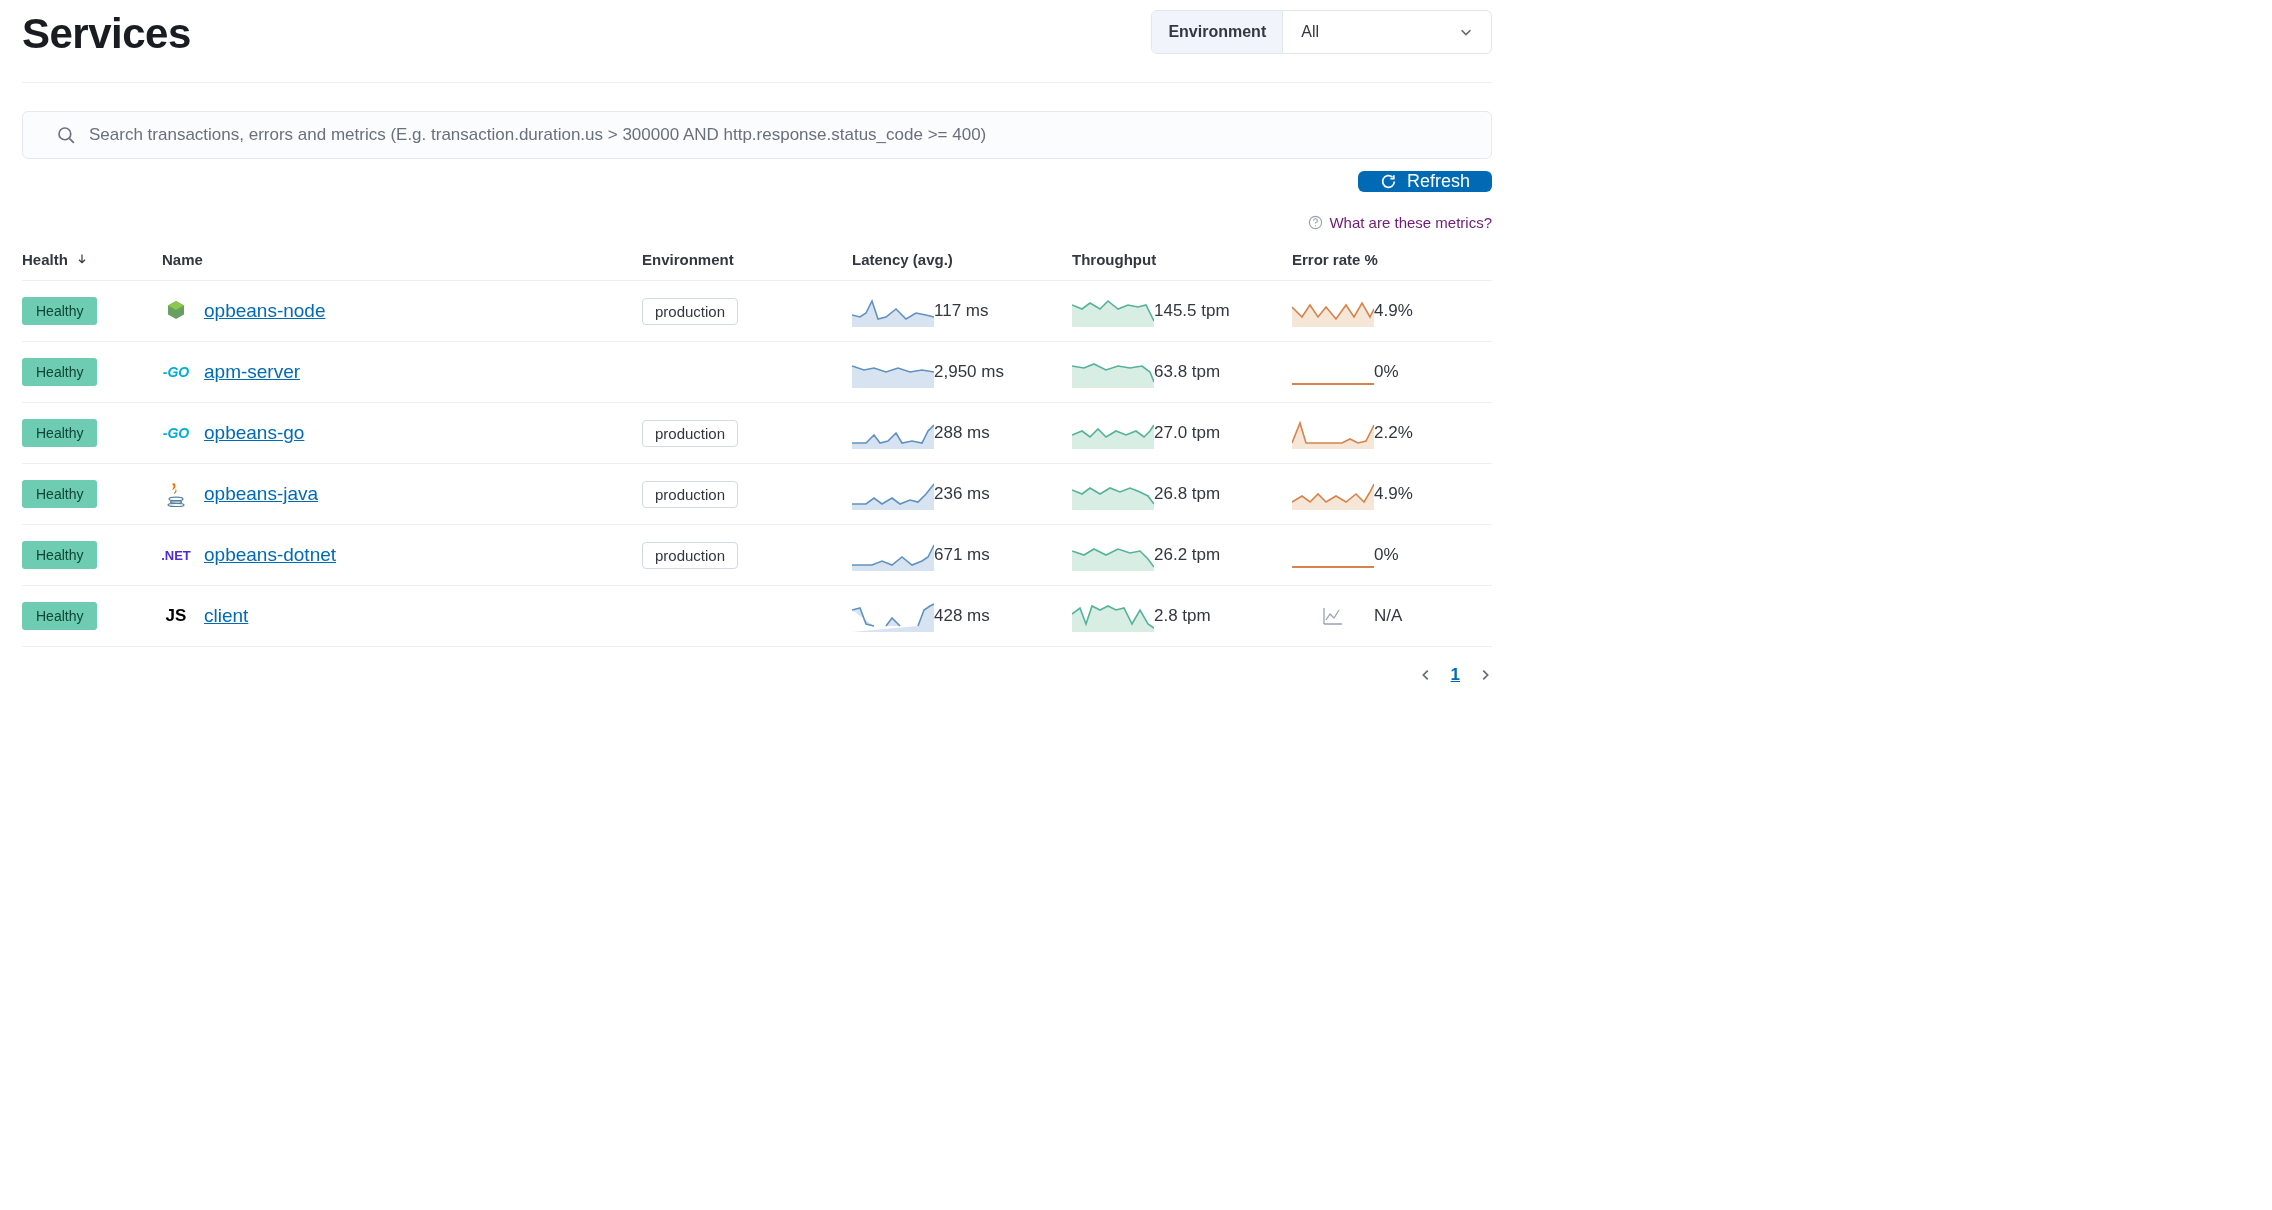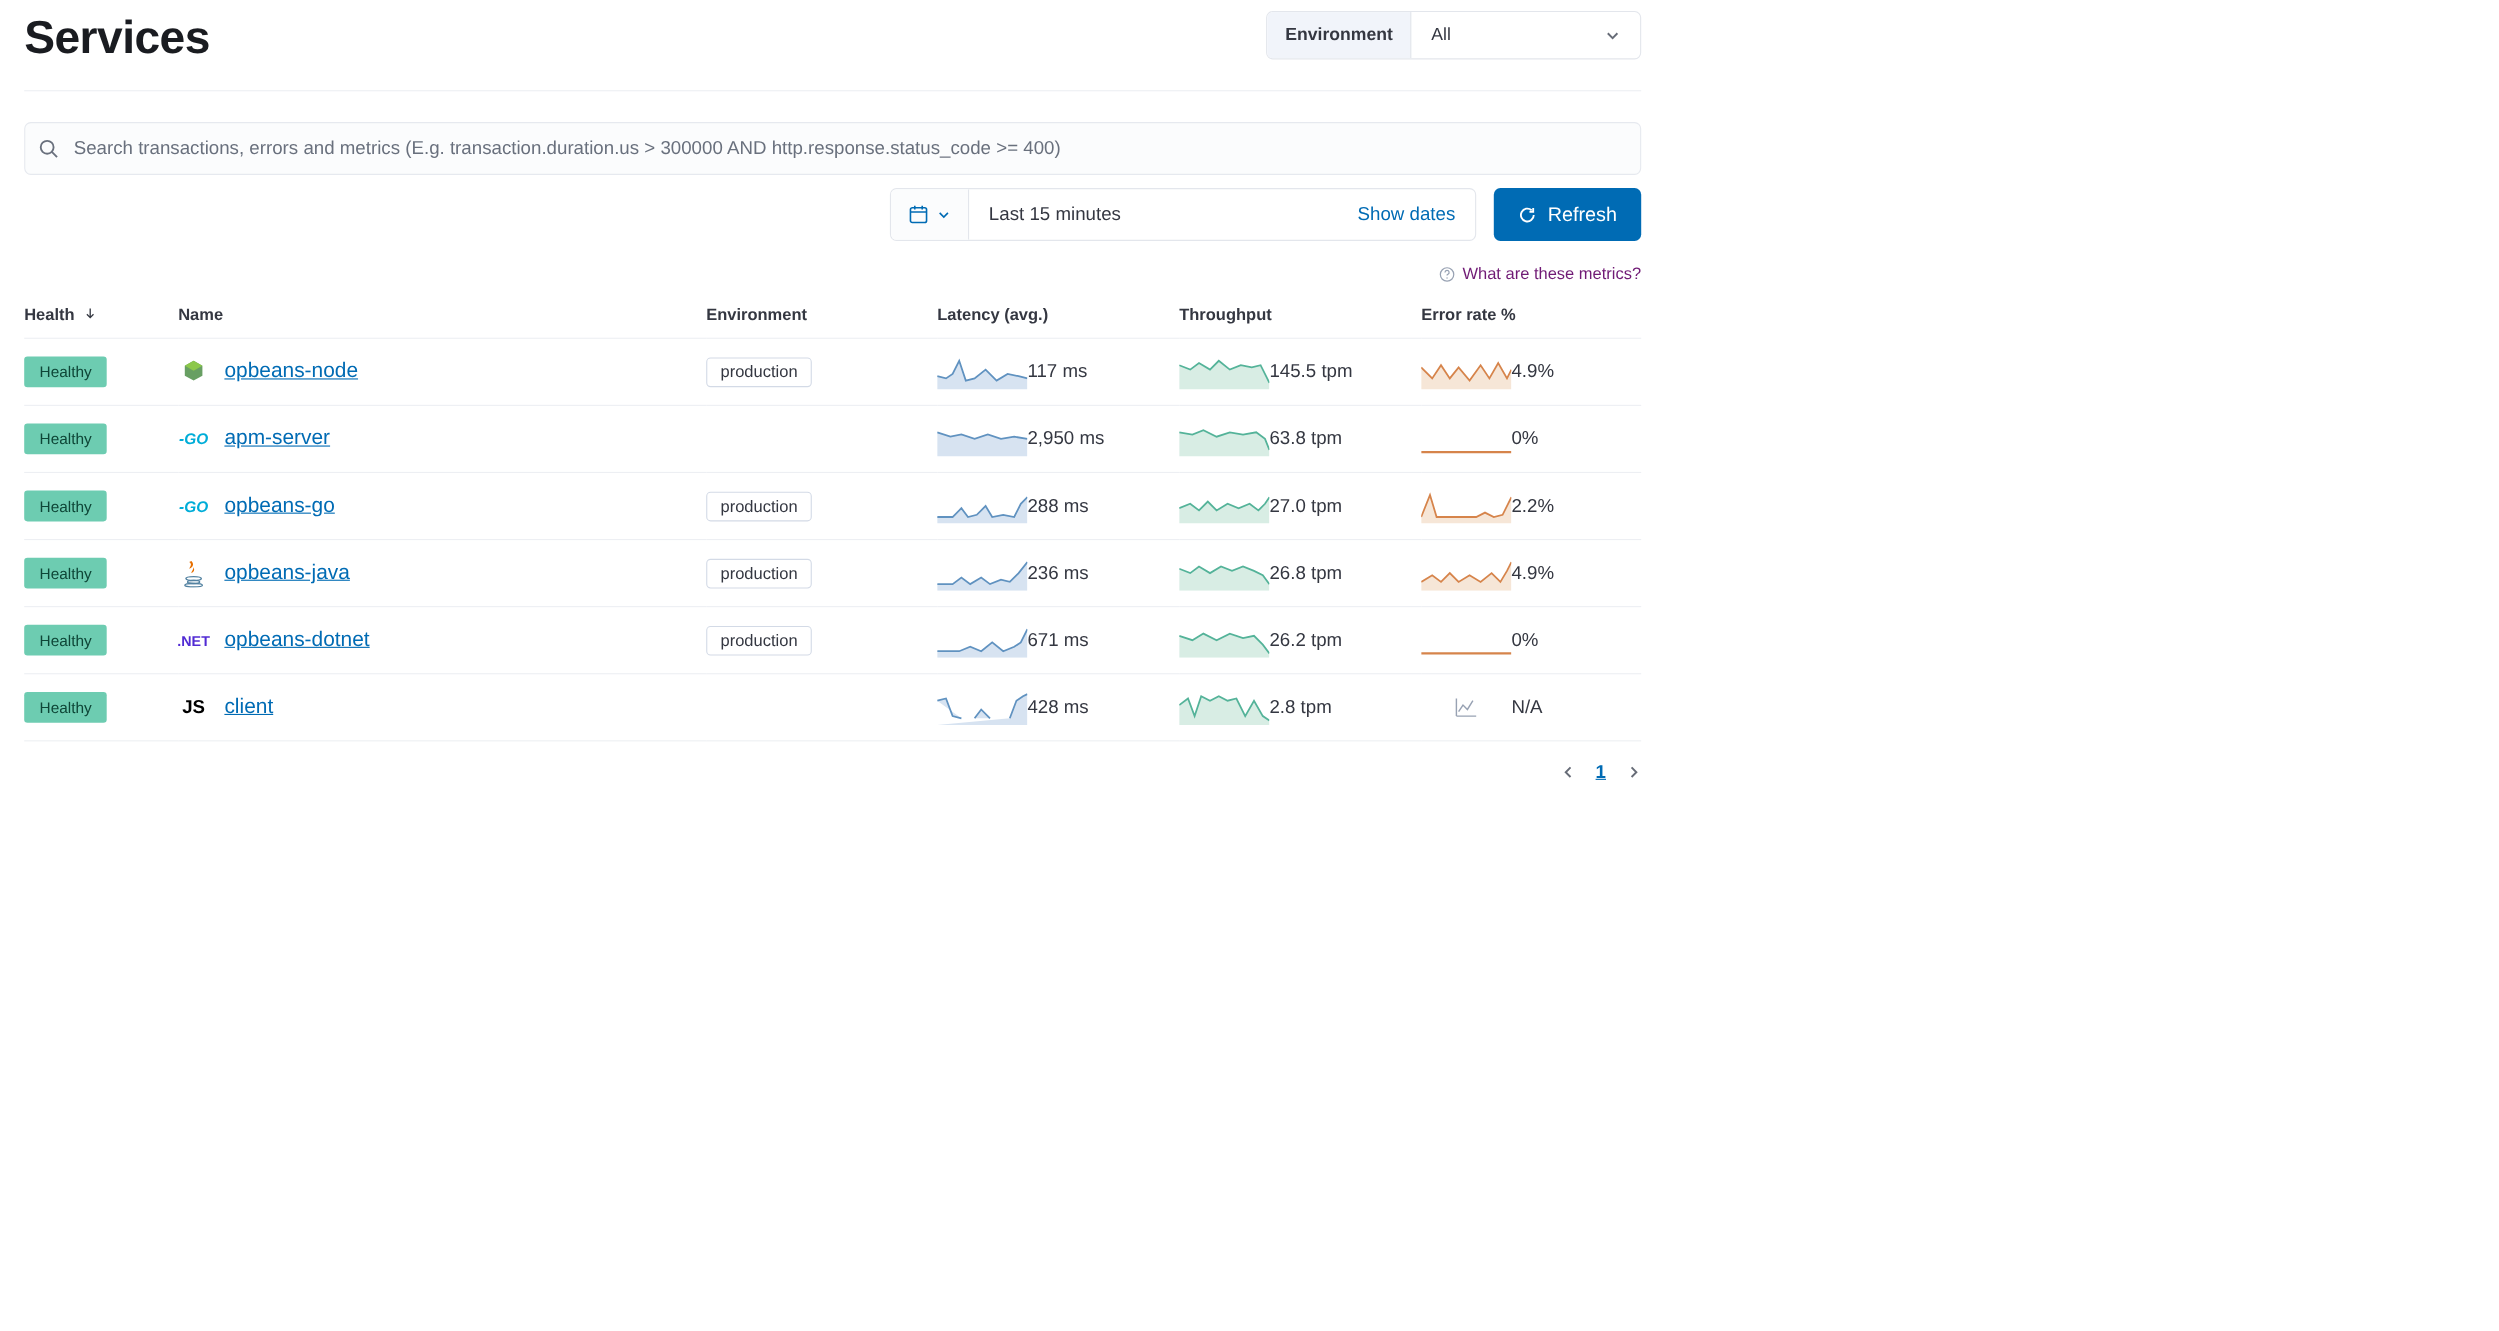--- a/index.html
+++ b/index.html
@@ -3,21 +3,21 @@
 <meta charset="utf-8">
 <style>
   *{box-sizing:border-box;margin:0;padding:0;font-family:-apple-system,BlinkMacSystemFont,"Segoe UI",Helvetica,Arial,sans-serif}
   body{background:#fff;color:#343741;padding:10px 22px 30px 22px;width:1514px}
   .header-row{display:flex;justify-content:space-between;align-items:flex-start;padding-bottom:24px;border-bottom:1px solid #edeff3}
   .page-title{font-size:42px;font-weight:700;color:#1a1c21;letter-spacing:-.5px}
   .env-wrap{display:flex;border:1px solid #e3e6ec;border-radius:6px;overflow:hidden}
   .env-label{background:#f1f4fa;color:#343741;font-weight:600;font-size:16px;padding:12px 16px;border-right:1px solid #e3e6ec}
   .env-select{display:flex;align-items:center;gap:140px;padding:12px 18px;font-size:16px;cursor:pointer}
   .env-select svg{width:14px;height:14px}
-  .search-bar{margin-top:28px;display:flex;align-items:center;gap:14px;border:1px solid #e6e9ef;background:#fbfcfd;border-radius:6px;padding:0 12px;height:48px}
+  .search-bar{margin-top:28px;display:flex;align-items:center;gap:14px;border:1px solid #e6e9ef;background:#fbfcfd;border-radius:6px;padding:0 34px;height:48px}
   .search-bar svg{width:18px;height:18px;flex-shrink:0}
   .search-bar input{flex:1;border:none;outline:none;background:transparent;font-size:17px;color:#343741}
   .search-bar input::placeholder{color:#69707d}
   .toolbar{display:flex;justify-content:flex-end;gap:16px;margin-top:12px;align-items:stretch}
   .date-group{display:flex;border:1px solid #e3e6ec;border-radius:6px;overflow:hidden;height:48px}
   .cal-btn{display:flex;align-items:center;gap:8px;padding:0 16px;border-right:1px solid #e3e6ec;cursor:pointer;background:#fbfcfd}
   .cal-btn svg{color:#006bb4}
   .range-box{display:flex;align-items:center;justify-content:space-between;padding:0 18px;width:460px}
   .range-box span:first-child{font-size:17px}
   .show-dates{color:#006bb4;font-size:17px;cursor:pointer}
@@ -67,37 +67,20 @@
 
 <div class="search-bar">
   <svg viewBox="0 0 16 16">
       <circle cx="7" cy="7" r="5.2" fill="none" stroke="#69707d" stroke-width="1.5"></circle>
       <line x1="11" y1="11" x2="15" y2="15" stroke="#69707d" stroke-width="1.5"></line>
     </svg>
   <input type="text" placeholder="Search transactions, errors and metrics (E.g. transaction.duration.us &gt; 300000 AND http.response.status_code &gt;= 400)" style="">
 </div>
 
 <div class="toolbar">
-  <div class="date-group">
-    <div class="cal-btn">
-      <svg width="18" height="18" viewBox="0 0 16 16">
-          <rect x="1.5" y="2.5" width="13" height="12" rx="1.5" fill="none" stroke="#006bb4" stroke-width="1.3"></rect>
-          <line x1="1.5" y1="6" x2="14.5" y2="6" stroke="#006bb4" stroke-width="1.3"></line>
-          <line x1="5" y1="1" x2="5" y2="4" stroke="#006bb4" stroke-width="1.3"></line>
-          <line x1="11" y1="1" x2="11" y2="4" stroke="#006bb4" stroke-width="1.3"></line>
-        </svg>
-      <svg width="12" height="12" viewBox="0 0 16 16">
-          <path d="M3 6l5 5 5-5" fill="none" stroke="#006bb4" stroke-width="2"></path>
-        </svg>
-    </div>
-    <div class="range-box">
-      <span>Last 15 minutes</span>
-      <span class="show-dates">Show dates</span>
-    </div>
-  </div>
   <div class="refresh">
     <svg viewBox="0 0 16 16">
         <path d="M13.5 8a5.5 5.5 0 1 1-1.8-4.1" fill="none" stroke="#fff" stroke-width="1.6"></path>
         <path d="M13 2v3.2h-3.2" fill="none" stroke="#fff" stroke-width="1.6"></path>
       </svg>
     <span>Refresh</span>
   </div>
 </div>
 
 <div class="help-row">

